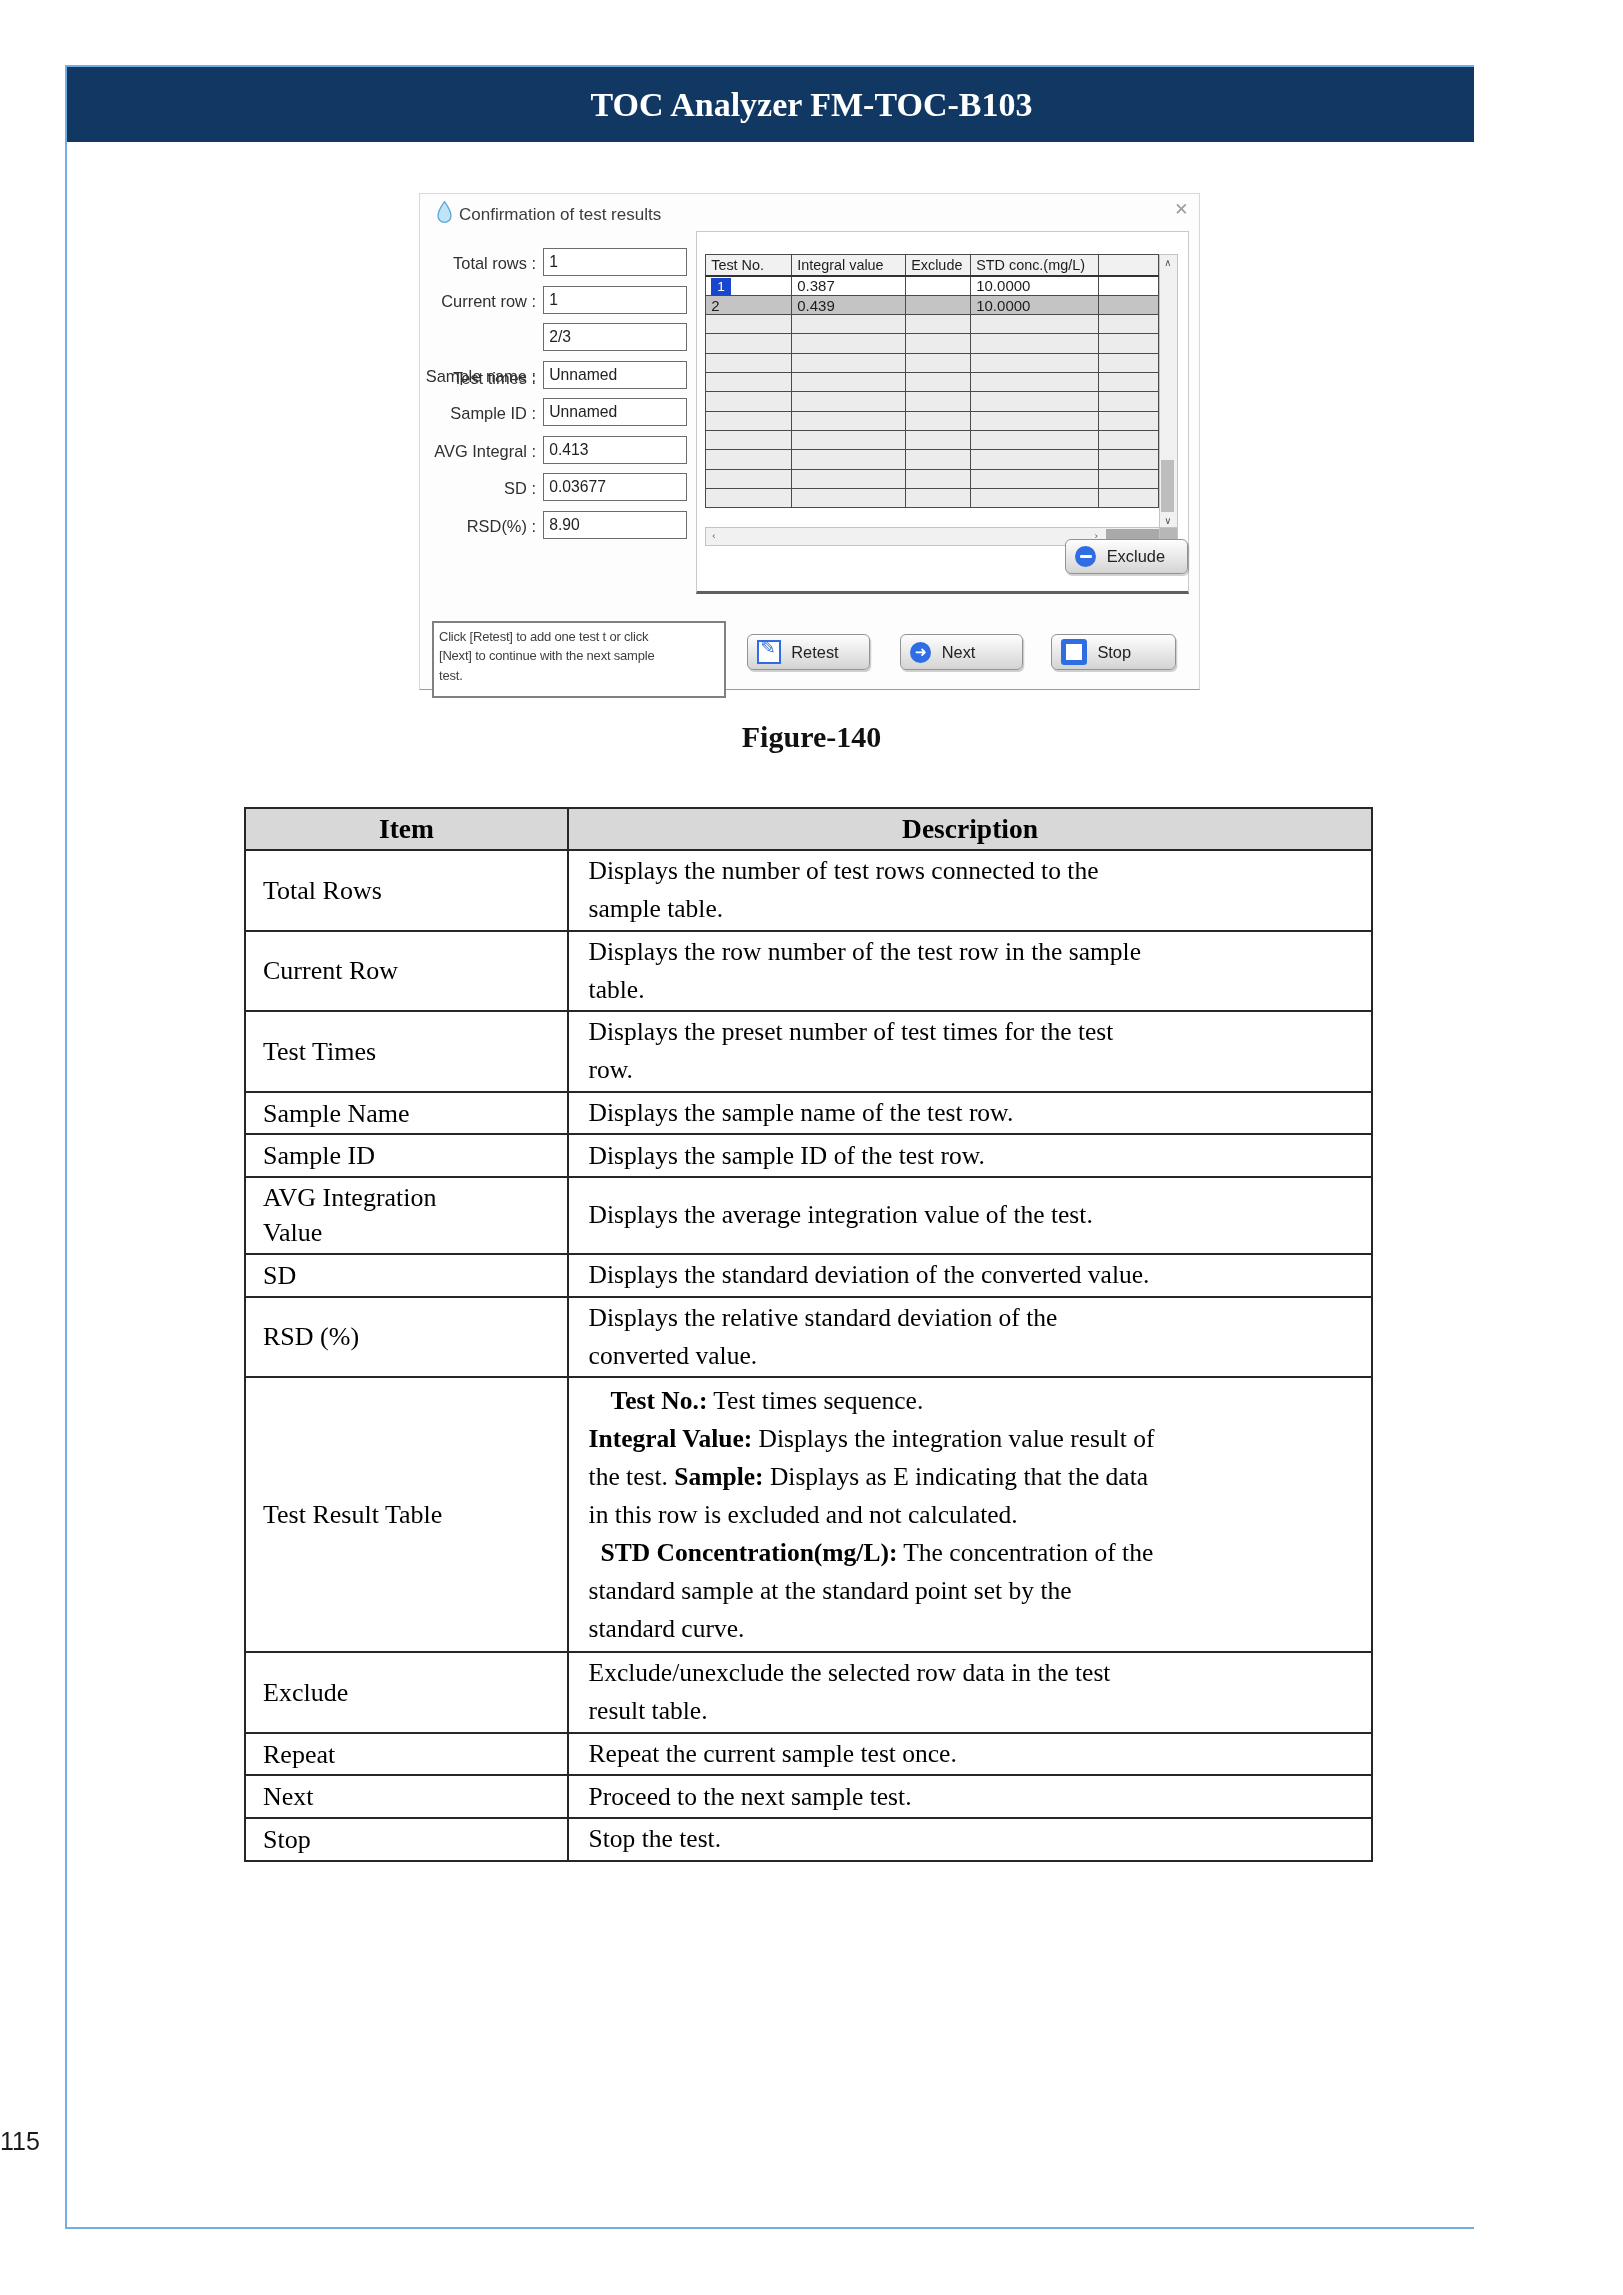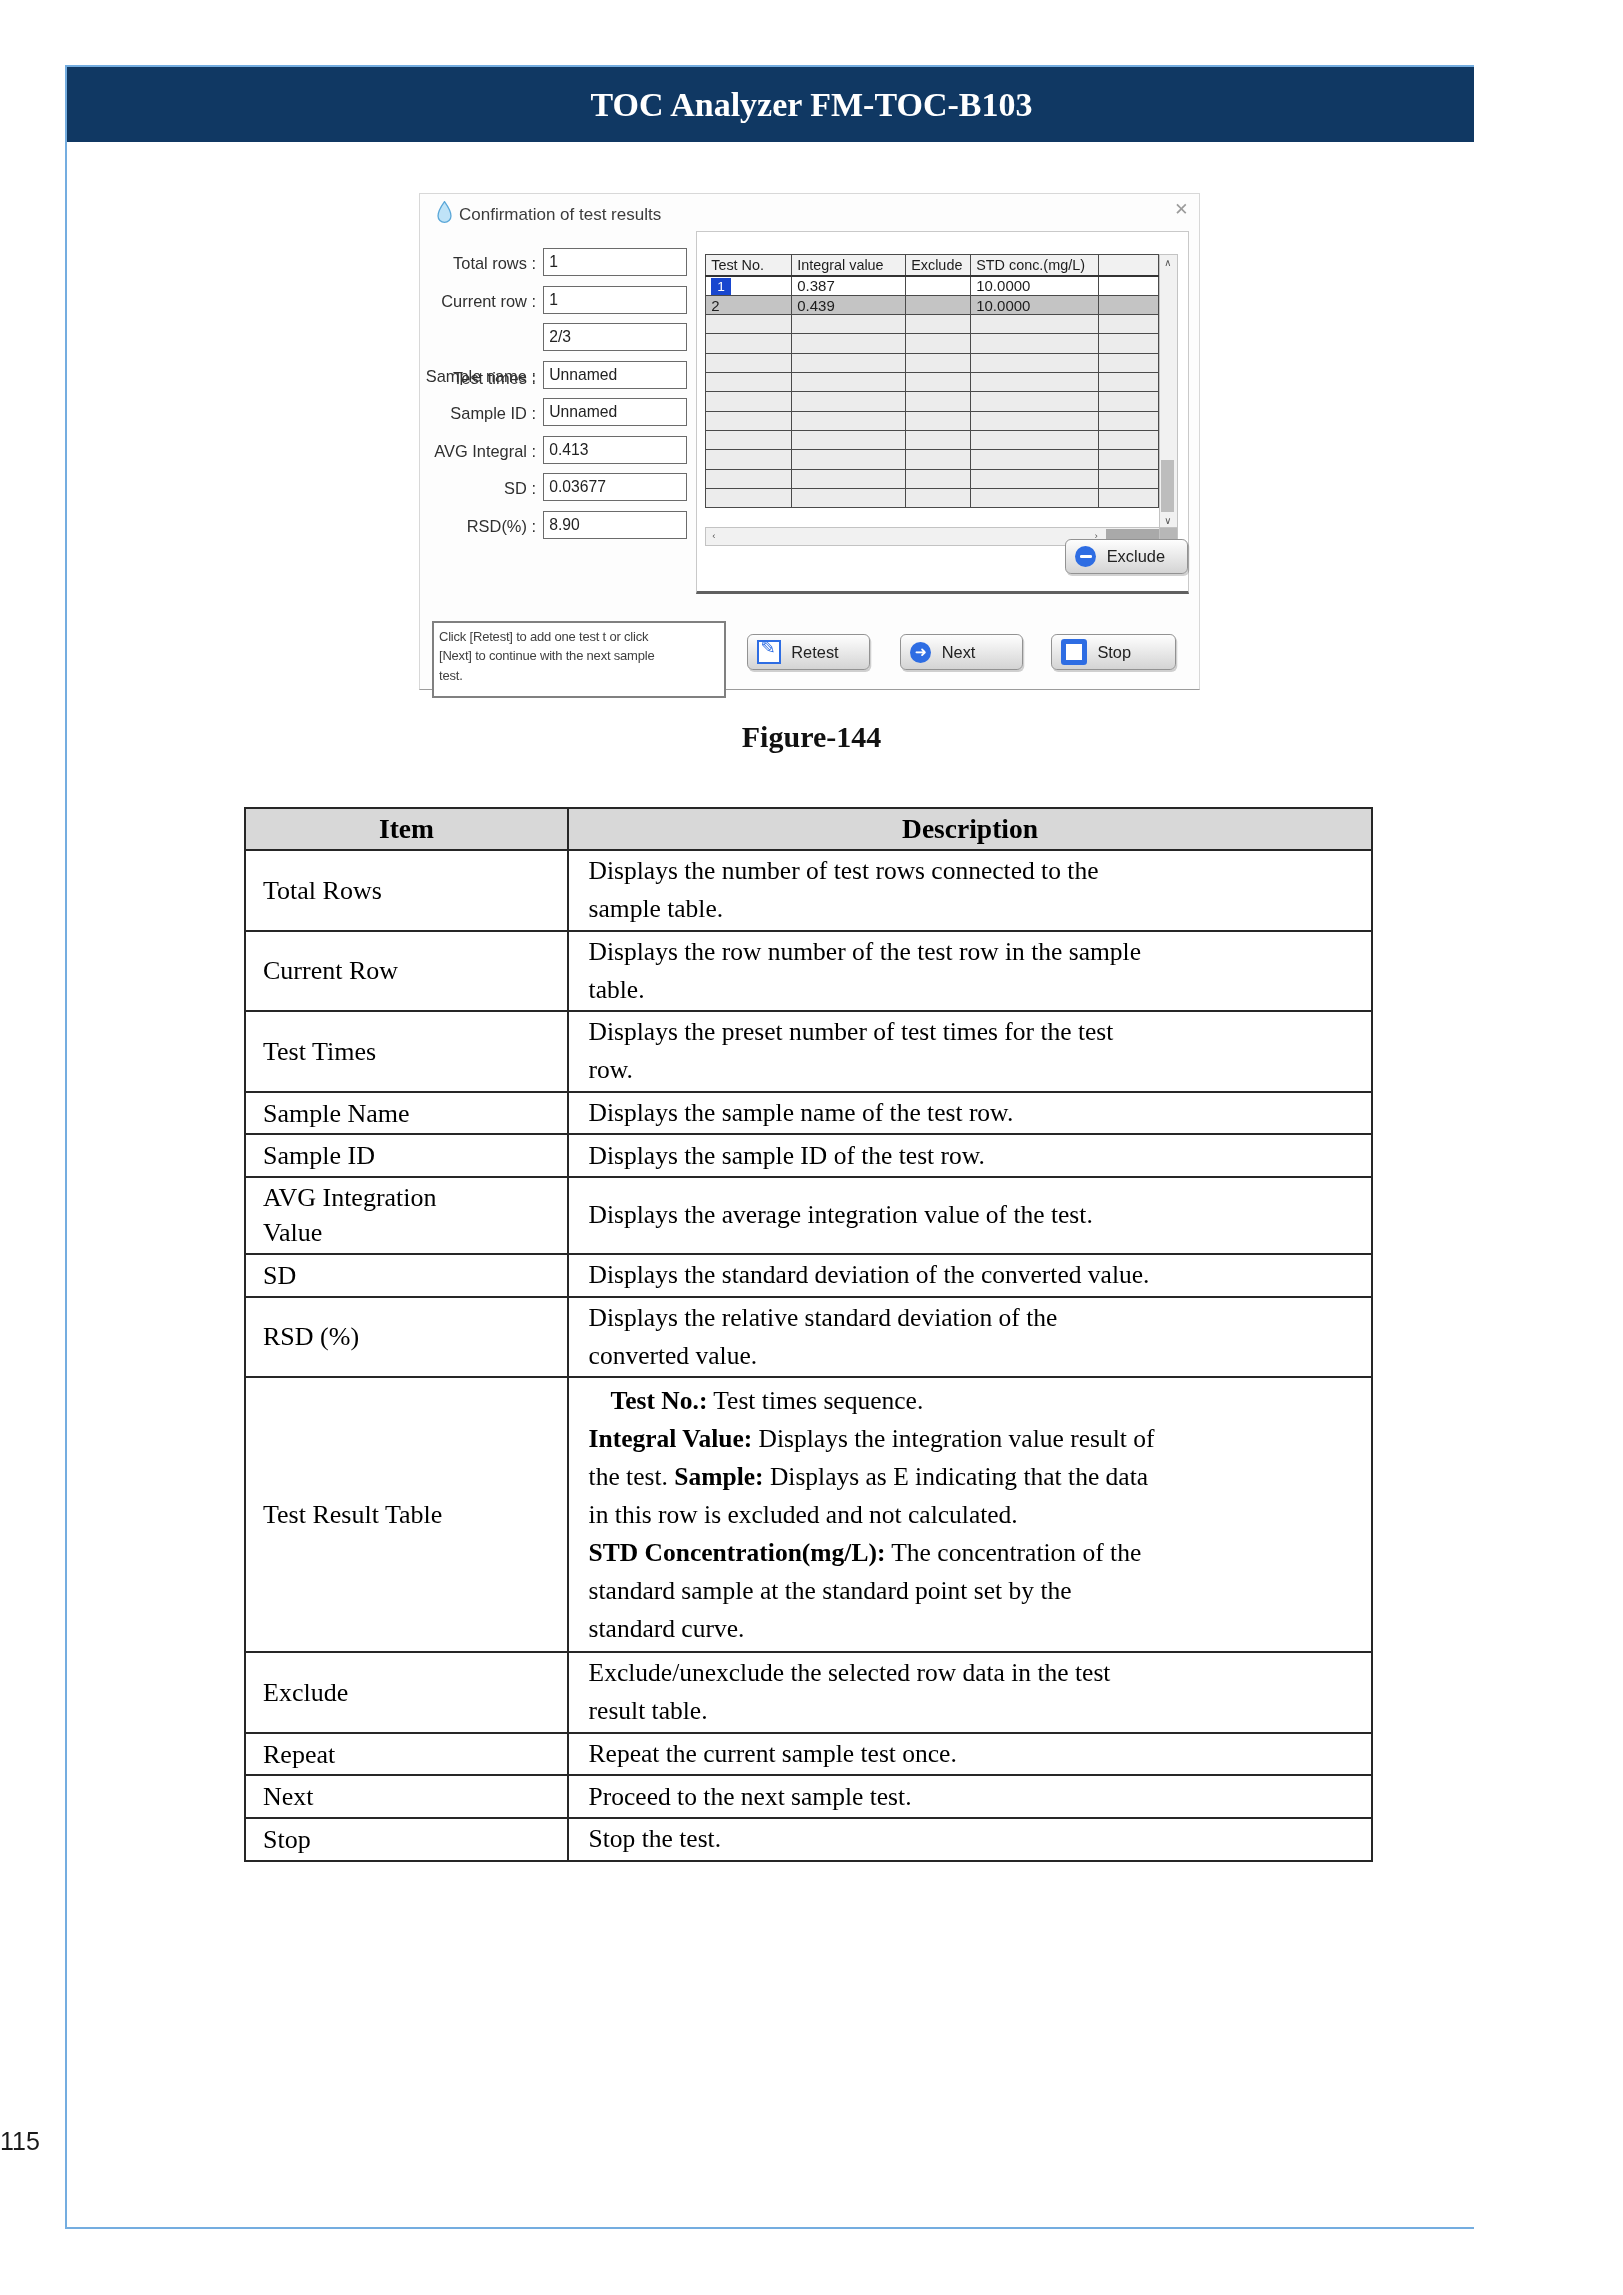--- a/index.html
+++ b/index.html
@@ -267,21 +267,21 @@
           <span class="arr">➜</span>
         </span>
       <span>Next</span>
     </div>
     <div class="btn btn-stop">
       <span class="ic-stop"></span>
       <span>Stop</span>
     </div>
   </div>
 
-  <div class="abs fig-caption">Figure-144</div>
+  <div class="abs fig-caption">Figure-140</div>
 
   <table class="abs doc-table">
     <colgroup>
         <col style="width:323px">
         <col style="width:804px">
       </colgroup>
     <tbody>
         <tr>
       <th>Item</th>
       <th>Description</th>
@@ -322,21 +322,21 @@
       <td class="item">RSD (%)</td>
       <td class="desc"><span>Displays the relative standard deviation of the
 converted value.</span></td>
     </tr>
     <tr class="h420">
       <td class="item">Test Result Table</td>
       <td class="desc"><span style="font-weight: bold; margin-left: 22px;">Test No.:</span><span> Test times sequence.
 </span><span style="font-weight: bold;">Integral Value:</span><span> Displays the integration value result of
 the test. </span><span style="font-weight: bold;">Sample:</span><span> Displays as E indicating that the data
 in this row is excluded and not calculated.
-</span><span style="font-weight: bold;">STD Concentration(mg/L):</span><span> The concentration of the
+</span><span style="font-weight: bold; margin-left: 12px;">STD Concentration(mg/L):</span><span> The concentration of the
 standard sample at the standard point set by the
 standard curve.</span></td>
     </tr>
     <tr class="h122">
       <td class="item">Exclude</td>
       <td class="desc"><span>Exclude/unexclude the selected row data in the test
 result table.</span></td>
     </tr>
     <tr class="h60">
       <td class="item">Repeat</td>

